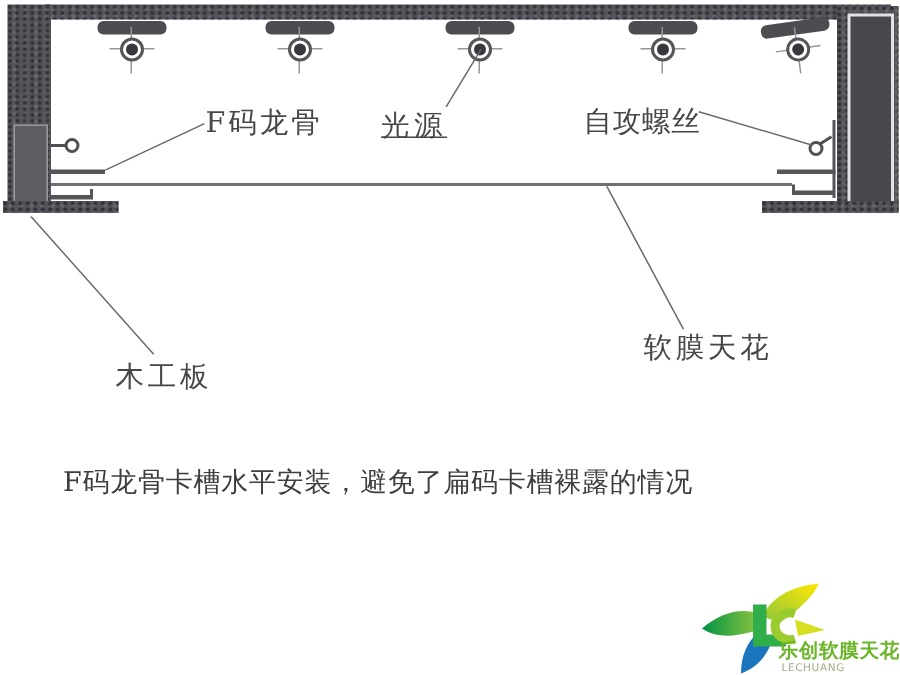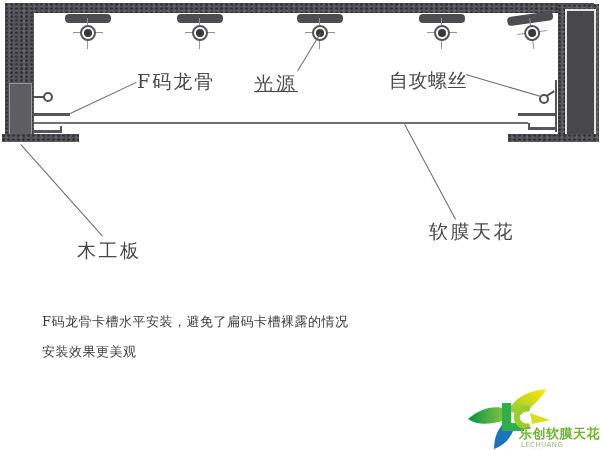--- a/index.html
+++ b/index.html
@@ -10,21 +10,21 @@
   .speck{
     background-color:#54545a;
     background-image:
       radial-gradient(circle at 30% 40%, rgba(28,28,33,.6) 1px, transparent 1.7px),
       radial-gradient(circle at 70% 60%, rgba(120,120,128,.55) 1px, transparent 1.7px);
     background-size:5px 4px,7px 5px;
   }
   .ln{position:absolute;height:1px;background:#6a6a6e;transform-origin:0 0;}
   .thick{position:absolute;height:3px;background:#55555a;}
   .lbl{position:absolute;color:#47474a;font-size:19px;white-space:nowrap;}
-  .cap{position:absolute;color:#3e3e41;font-size:13px;line-height:30px;letter-spacing:.5px;white-space:nowrap;}
+  .cap{position:absolute;color:#3e3e41;font-size:18px;line-height:30px;letter-spacing:.5px;white-space:nowrap;}
   
   .fixture{position:absolute;width:46px;height:38px;top:13px;}
   .fixture .mount{position:absolute;left:0;top:1px;width:46px;height:9px;background:#4c4c51;border-radius:4px;}
   .fixture .vline{position:absolute;left:22px;top:5px;width:1px;height:31px;background:#96969a;}
   .fixture .hline{position:absolute;left:8px;top:19px;width:30px;height:1px;background:#96969a;}
   .fixture .lamp{position:absolute;left:15px;top:12px;width:12px;height:12px;border:2px solid #55555a;
                  border-radius:50%;background:#fdfdfd;}
   .fixture .lamp::after{content:"";position:absolute;left:2px;top:2px;width:8px;height:8px;
                  border-radius:50%;background:#37373c;}
   .screwhead{position:absolute;width:6px;height:6px;border:2px solid #4f4f54;border-radius:50%;background:#fff;}
@@ -101,21 +101,20 @@
   <div class="ln" style="left:21px;top:144px;width:123px;transform:rotate(48.3deg);"></div>
 
   <div class="lbl" style="left:137px;top:69px;letter-spacing:2px;">F码龙骨</div>
   <div class="lbl" style="left:254px;top:71px;letter-spacing:3px;text-decoration:underline;">光源</div>
   <div class="lbl" style="left:389px;top:68px;letter-spacing:.5px;">自攻螺丝</div>
   <div class="lbl" style="left:429px;top:219px;letter-spacing:2.5px;">软膜天花</div>
   <div class="lbl" style="left:77px;top:238px;letter-spacing:2.5px;font-family:Liberation Serif, serif;">木工板</div>
 
   <div class="cap" style="left:42px;top:307px;">
     <div>F码龙骨卡槽水平安装，避免了扁码卡槽裸露的情况</div>
-    <div>安装效果更美观</div>
   </div>
 
   <svg class="abs" style="left:466px;top:389px;" width="86" height="60" viewBox="0 0 86 60">
     <defs>
       <linearGradient id="gy" x1="0" y1="1" x2="1" y2="0">
         <stop offset="0" stop-color="#8cc63f"></stop>
           <stop offset="1" stop-color="#ffe800"></stop>
       </linearGradient>
       <linearGradient id="gg" x1="0" y1="0" x2="1" y2="0">
         <stop offset="0" stop-color="#009245"></stop>

